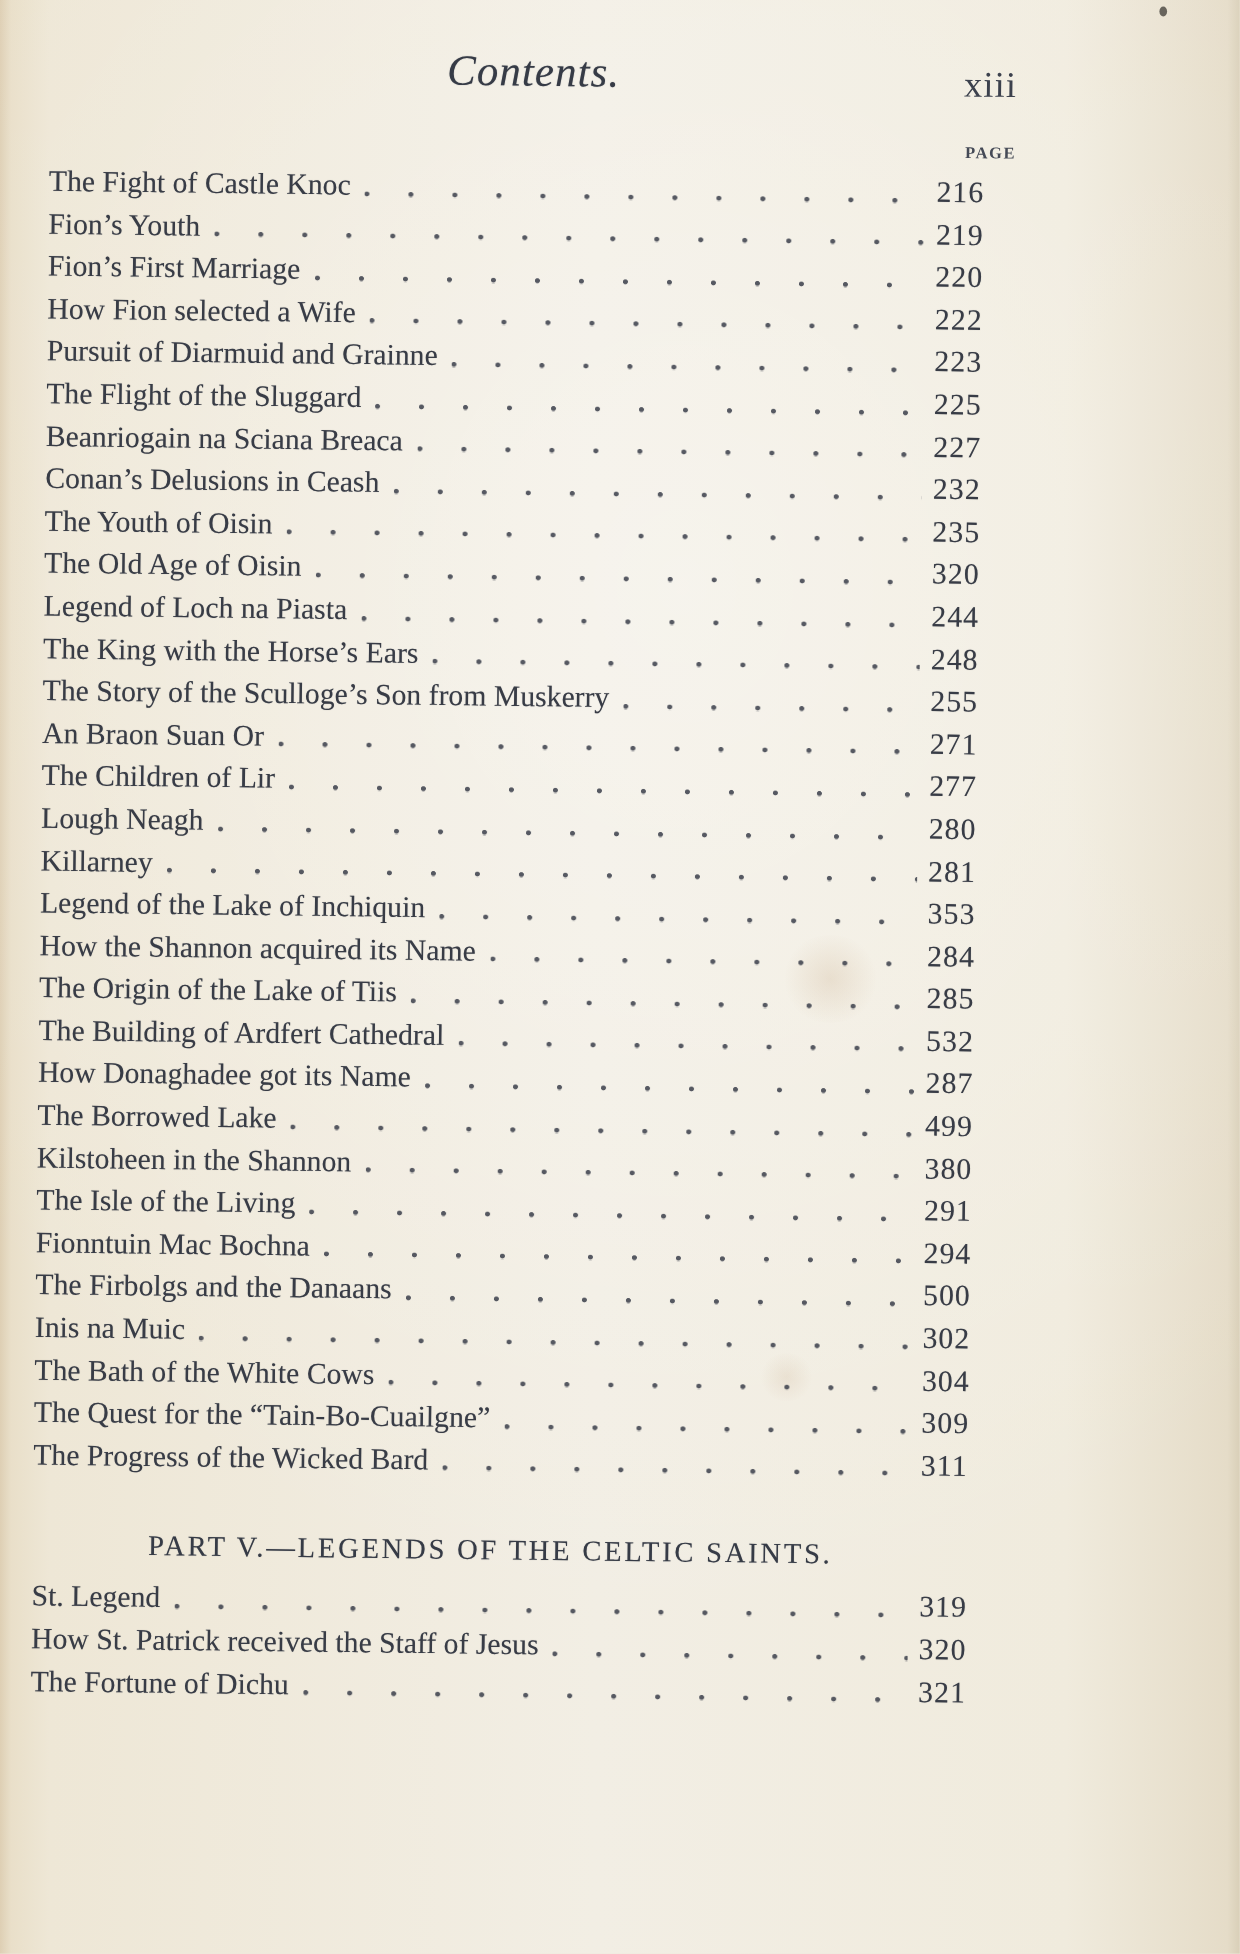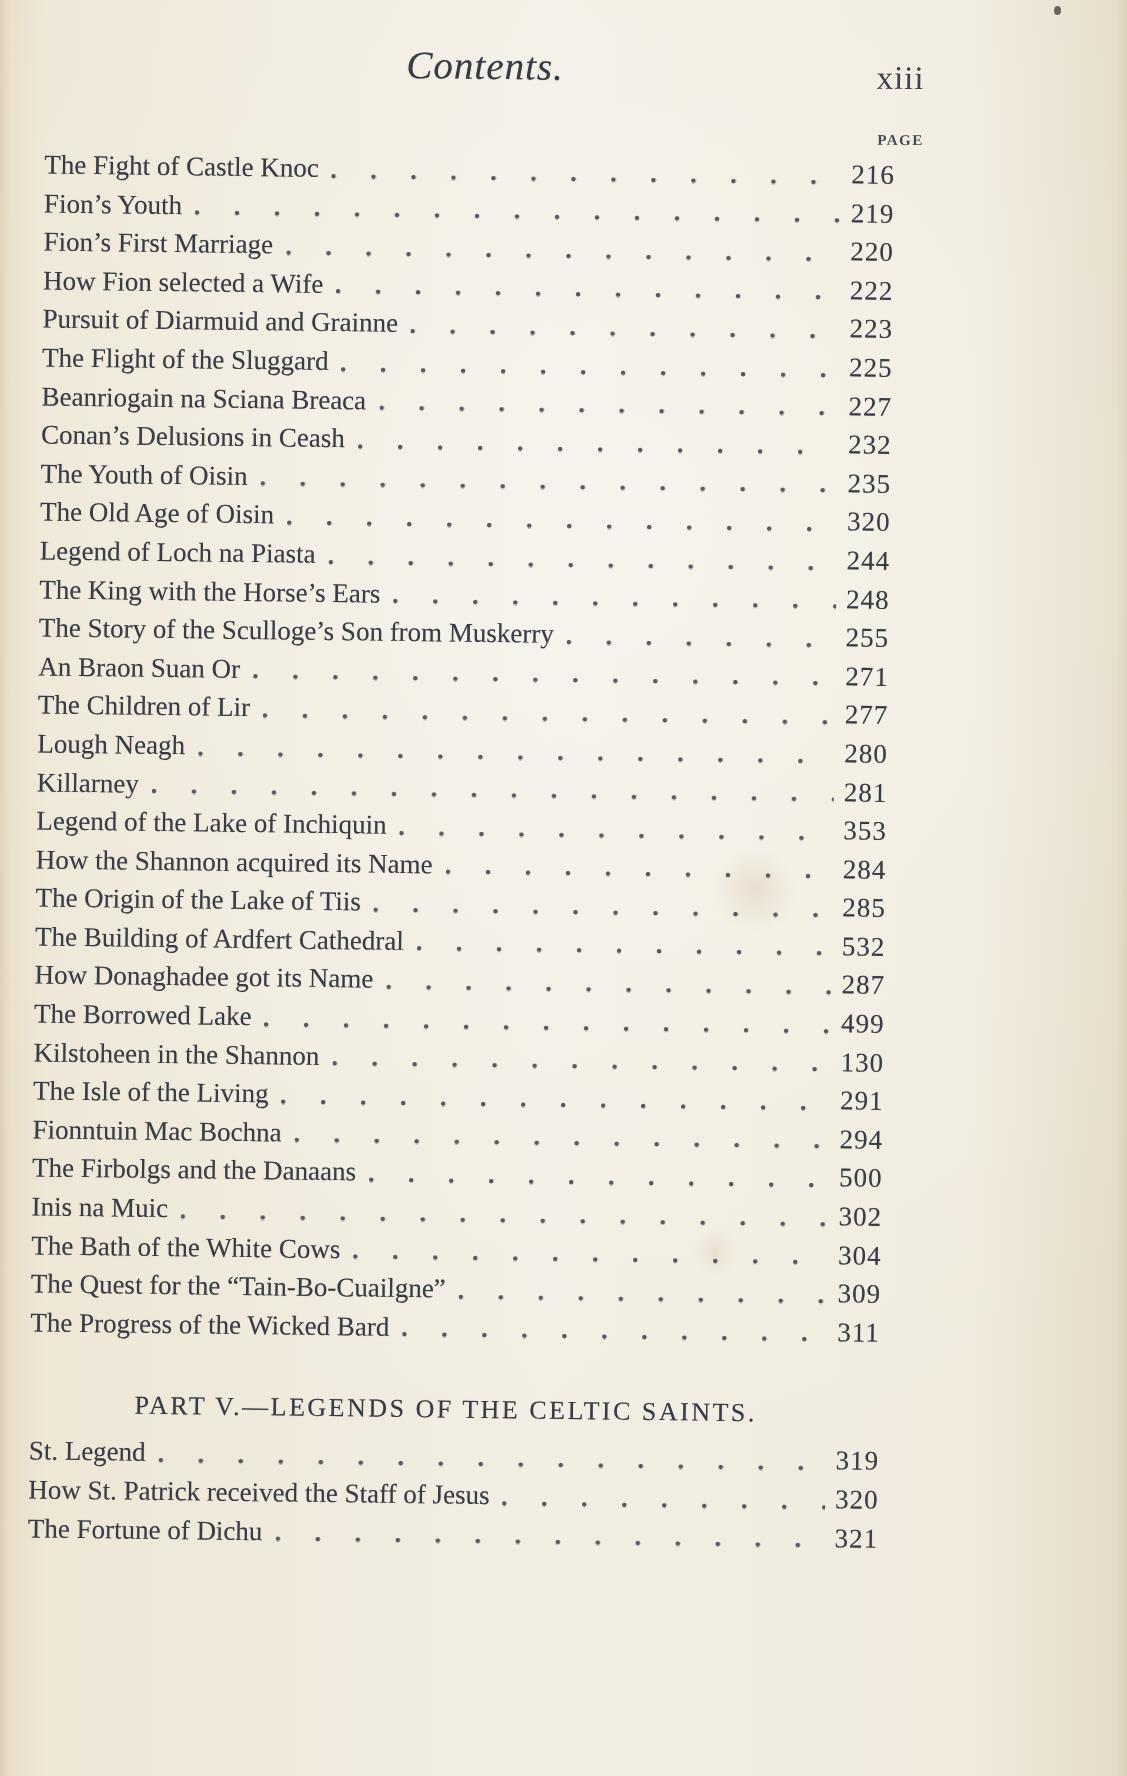--- a/index.html
+++ b/index.html
@@ -267,21 +267,21 @@
 
         <div class="row">
           <span class="label">The Borrowed Lake</span>
           <span class="leader"></span>
           <span class="pnum">499</span>
         </div>
 
         <div class="row">
           <span class="label">Kilstoheen in the Shannon</span>
           <span class="leader"></span>
-          <span class="pnum">130</span>
+          <span class="pnum">380</span>
         </div>
 
         <div class="row">
           <span class="label">The Isle of the Living</span>
           <span class="leader"></span>
           <span class="pnum">291</span>
         </div>
 
         <div class="row">
           <span class="label">Fionntuin Mac Bochna</span>

